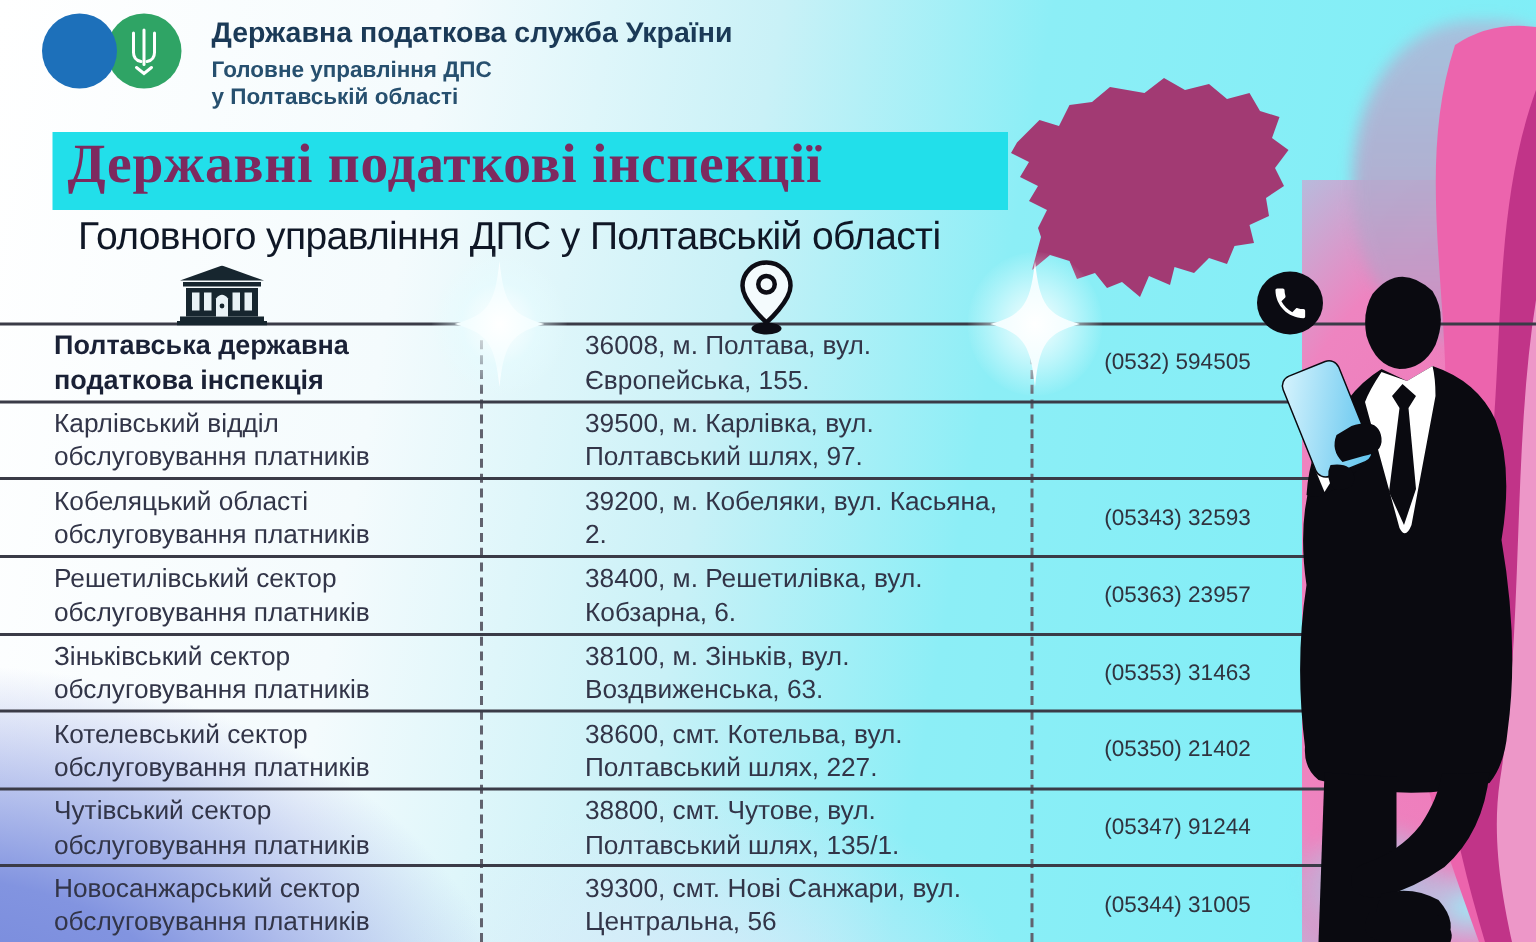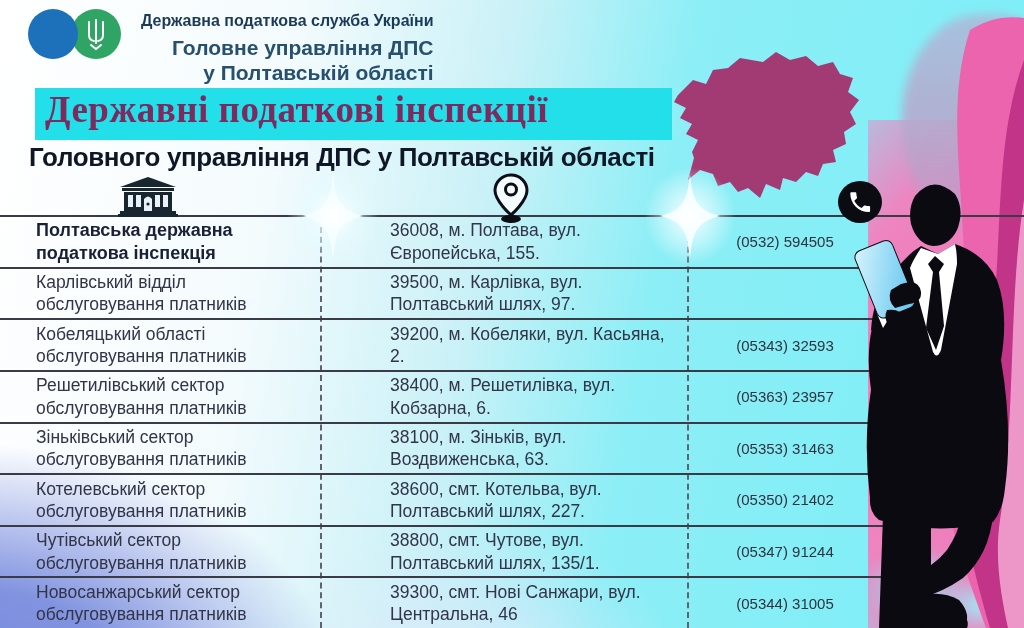--- a/index.html
+++ b/index.html
@@ -20,29 +20,29 @@
     filter:blur(5px);opacity:.92;}
   #cyan-wisp1{left:862px;top:545px;width:110px;height:85px;border-radius:50%;
     background:radial-gradient(#8fe5f4 0%,rgba(143,229,244,0) 70%);filter:blur(4px);}
   #cyan-wisp2{left:935px;top:575px;width:90px;height:60px;border-radius:50%;
     background:radial-gradient(#9fe9f6 0%,rgba(159,233,246,0) 70%);filter:blur(4px);}
 
   
   #logo-green{left:71px;top:9px;width:50px;height:50px;border-radius:50%;background:#2fa465;z-index:3;}
   #logo-blue{left:28px;top:9px;width:50px;height:50px;border-radius:50%;background:#1d70ba;z-index:4;}
   #org-lines{left:141px;top:11px;z-index:4;line-height:1.22;}
-  .org1{font-size:16px;font-weight:bold;color:#1b3a57;margin-bottom:4px;}
-  .org2,.org3{font-size:21px;font-weight:bold;color:#27506f;text-align:right;}
+  .org1{font-size:19px;font-weight:bold;color:#1b3a57;margin-bottom:4px;}
+  .org2,.org3{font-size:15px;font-weight:bold;color:#27506f;}
 
   
   #title-bar{left:35px;top:88px;width:637px;height:52px;background:#22dfea;z-index:4;
     display:flex;}
   #title-text{font-family:"Liberation Serif","DejaVu Serif",serif;font-weight:bold;
     font-size:37px;color:#7d2a5f;padding-left:10px;letter-spacing:.5px;white-space:nowrap;}
-  #subtitle{left:29px;top:142px;z-index:4;font-size:26px;font-weight:bold;color:#0f1726;
+  #subtitle{left:52px;top:142px;z-index:4;font-size:26px;font-weight:normal;color:#0f1726;
     letter-spacing:-.4px;white-space:nowrap;text-align:center;}
 
   
   #map{left:668px;top:40px;width:196px;height:162px;z-index:2;}
 
   
   #header-line{left:0;top:215px;width:1024px;height:2px;background:#3a3b47;z-index:3;}
   #icon-building{left:112px;top:177px;z-index:4;}
   #icon-pin{left:490px;top:172px;z-index:4;}
   #icon-phone{left:837px;top:180px;z-index:4;}
@@ -187,21 +187,21 @@
 
     <div class="row">
       <div class="c1">Чутівський сектор обслуговування платників</div>
       <div class="c2">38800, смт. Чутове, вул. Полтавський шлях, 135/1.</div>
       <div class="c3">(05347) 91244</div>
       <div class="c4"></div>
     </div>
 
     <div class="row">
       <div class="c1">Новосанжарський сектор обслуговування платників</div>
-      <div class="c2">39300, смт. Нові Санжари, вул. Центральна, 46</div>
+      <div class="c2">39300, смт. Нові Санжари, вул. Центральна, 56</div>
       <div class="c3">(05344) 31005</div>
       <div class="c4"></div>
     </div>
   </div>
 
   <div class="abs sparkle" style="left:288px;top:168px;width:90px;height:96px">
     <div class="glow" style="left:0;top:0;width:90px;height:96px"></div>
     <svg width="90" height="96" viewBox="-45 -48 90 96">
         <path fill="#ffffff" d="M0,-42 C3,-13 8,-6 30,0 C8,6 3,13 0,42 C-3,13 -8,6 -30,0 C-8,-6 -3,-13 0,-42 Z"></path>
       </svg>

